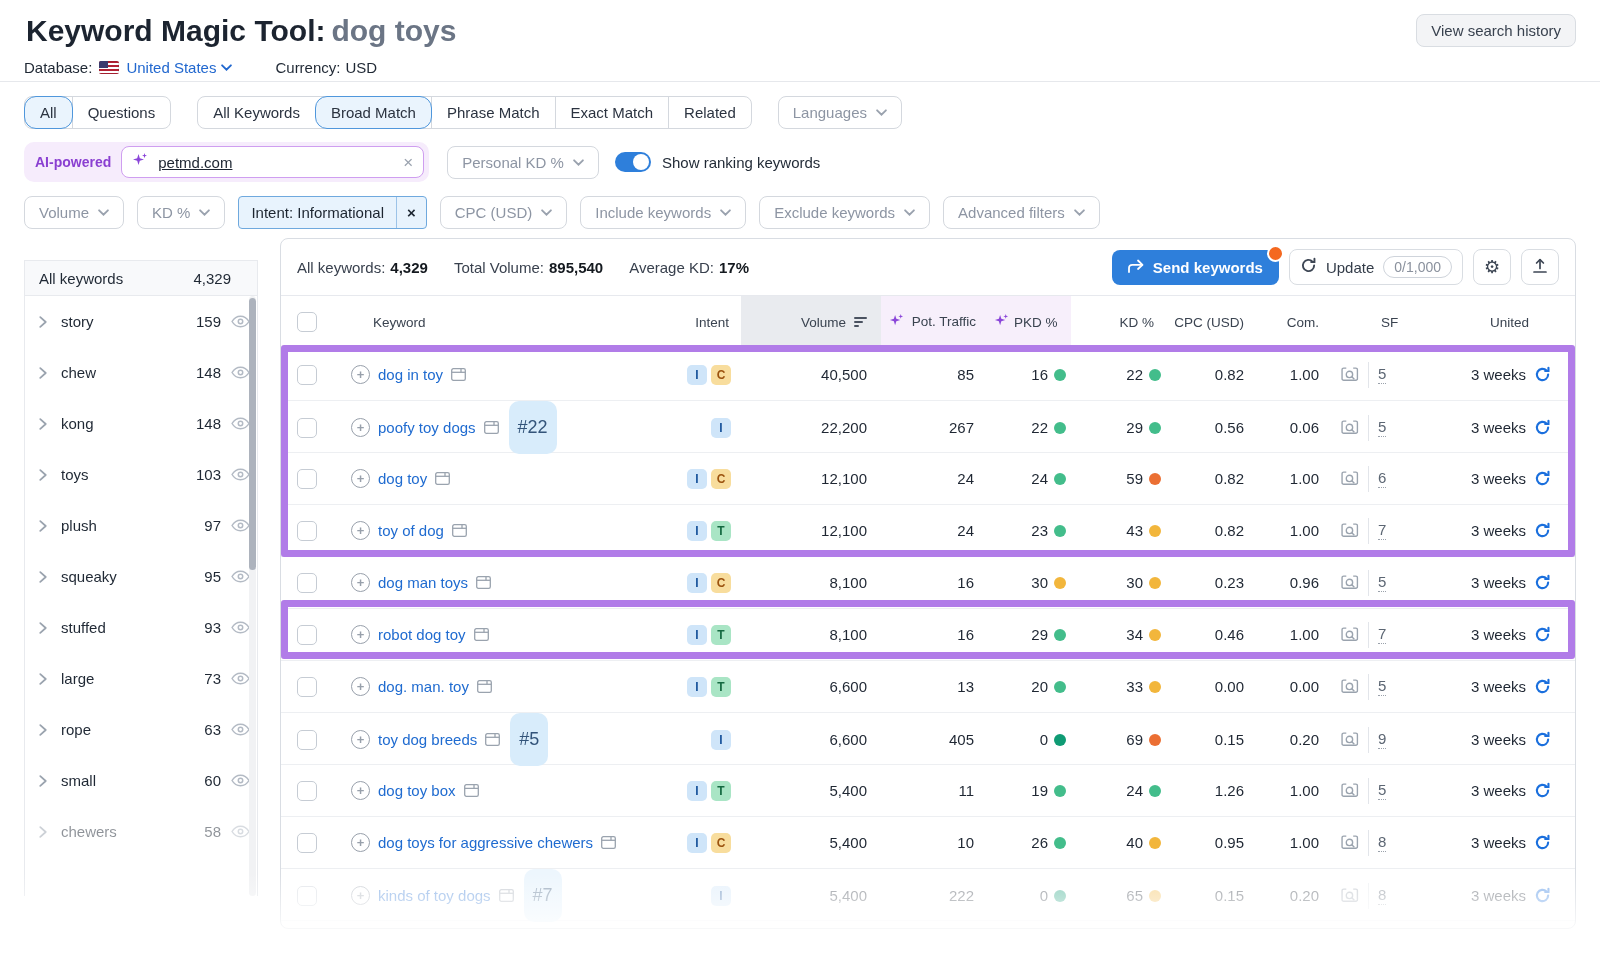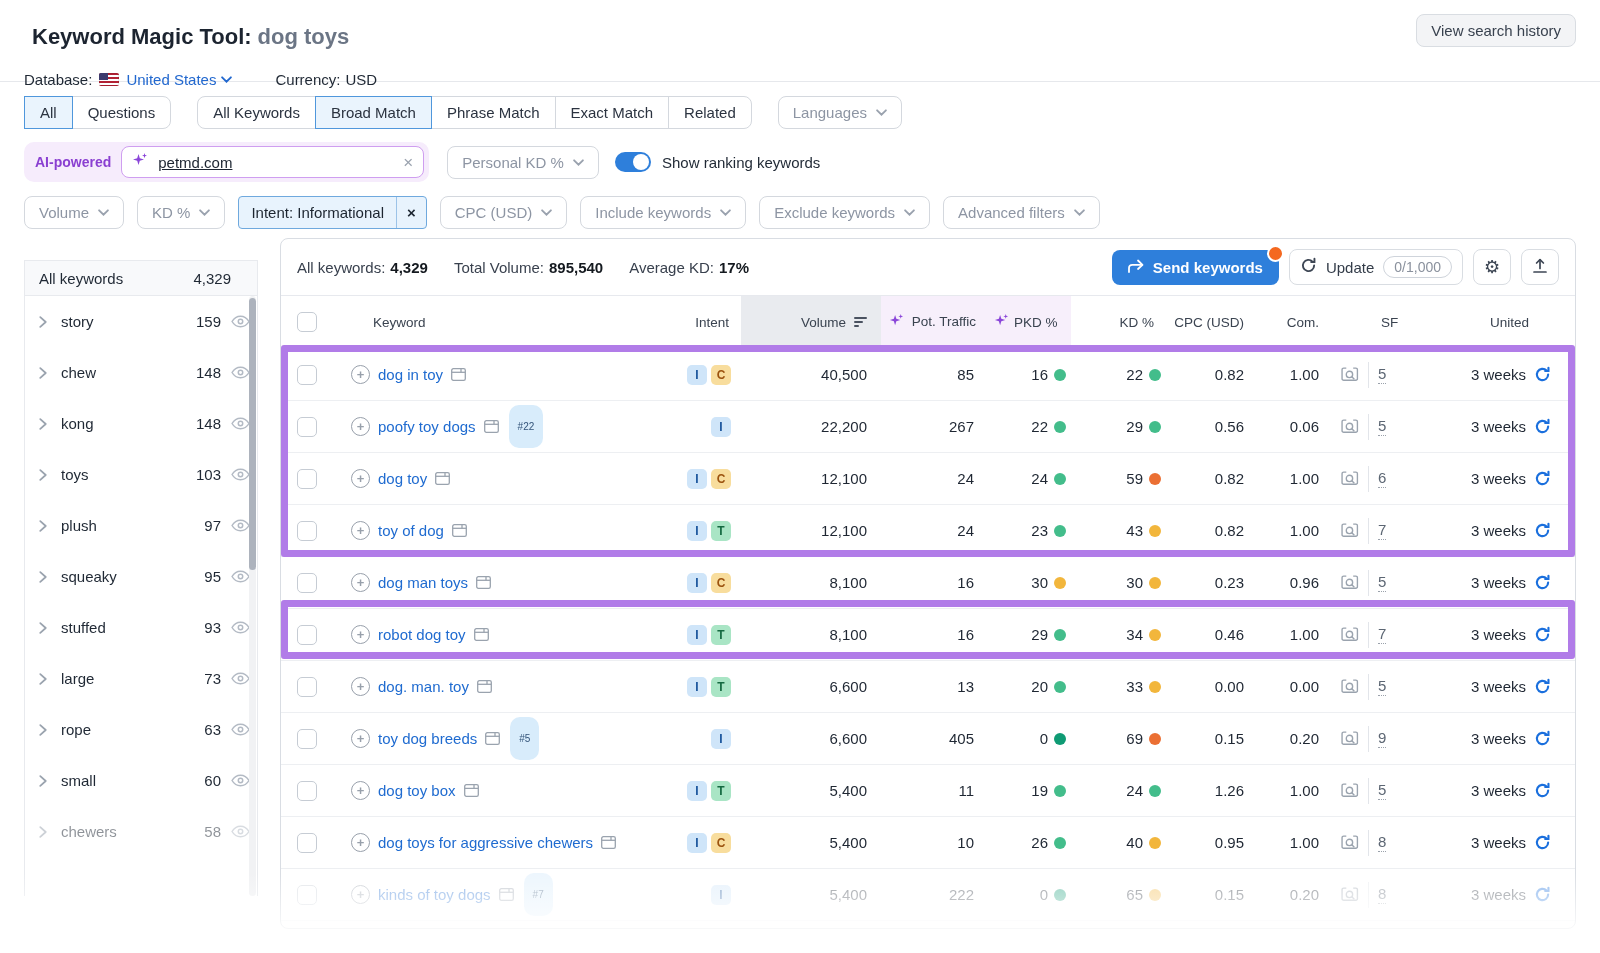--- a/index.html
+++ b/index.html
@@ -2,42 +2,42 @@
 <html><head>
 <meta charset="utf-8">
 <style>
   html,body{margin:0;padding:0;}
   body{font-family:"Liberation Sans","DejaVu Sans",sans-serif;background:#fff;}
   .viewport{position:relative;width:1600px;height:953px;overflow:hidden;background:#fff;color:#222b38;}
 
   
   header{padding:14px 24px 0 24px;border-bottom:1px solid #e6e8ec;height:82px;box-sizing:border-box;}
   .title-row{display:flex;justify-content:space-between;align-items:flex-start;}
-  h1{margin:8px;font-size:22px;line-height:30px;font-weight:700;color:#1c2430;}
+  h1{margin:2px;font-size:30px;line-height:30px;font-weight:700;color:#1c2430;}
   .t-query{color:#6b7585;font-weight:600;margin-left:6px;}
   .ghost-btn{display:inline-flex;align-items:center;gap:8px;background:#f3f4f6;border:1px solid #d9dde2;border-radius:8px;
     padding:7px 14px;font-size:15px;color:#39424f;font-family:inherit;cursor:pointer;}
   .db-row{display:flex;align-items:center;gap:7px;margin-top:11px;font-size:15px;color:#1f2834;}
   .flag{position:relative;width:20px;height:13px;display:inline-block;border-radius:2px;overflow:hidden;
     background:repeating-linear-gradient(#b22234 0 2px,#fff 2px 4px);box-shadow:0 0 0 1px rgba(0,0,0,.08) inset;}
   .canton{position:absolute;left:0;top:0;width:9px;height:7px;background:#3c3b6e;}
   .db-link{display:inline-flex;align-items:center;gap:5px;color:#2268cf;cursor:pointer;text-decoration:none;}
   .currency{margin-left:36px;display:inline-flex;gap:5px;}
   .chev{display:inline-flex;align-items:center;color:#6d7684;}
   .chev.blue{color:#2268cf;}
   .chev.muted{color:#9aa2ae;}
 
   
   .tabs-row{display:flex;align-items:center;gap:26px;margin:14px 24px 0 24px;}
   .seg-group{display:inline-flex;border:1px solid #d4d8de;border-radius:8px;background:#fff;}
   .seg{position:relative;border:1px solid transparent;border-left:1px solid #d4d8de;background:transparent;
     padding:7px 15px;font-size:15px;color:#2b3340;font-family:inherit;cursor:pointer;margin:-1px 0 -1px -1px;border-radius:0;}
   .seg:first-child{border-left:1px solid transparent;border-top-left-radius:8px;border-bottom-left-radius:8px;}
   .seg:last-child{border-top-right-radius:8px;border-bottom-right-radius:8px;margin-right:-1px;}
-  .seg.active{background:#eaf4fd;border:1px solid #4f97dc !important;border-radius:0;z-index:1;}
+  .seg.active{background:#eaf4fd;border:1px solid #4f97dc !important;border-radius:12px;z-index:1;}
   .drop-btn{display:inline-flex;align-items:center;gap:9px;background:#fff;border:1px solid #d4d8de;border-radius:8px;
     padding:7px 14px;font-size:15px;color:#8d95a3;font-family:inherit;cursor:pointer;}
 
   
   .search-row{display:flex;align-items:center;gap:18px;margin:13px 24px 0 24px;}
   .ai-wrap{display:flex;align-items:center;background:#f6ecfc;border-radius:10px;padding:4px 5px 4px 11px;gap:10px;}
   .ai-label{color:#8a3fd1;font-size:14px;font-weight:600;}
   .ai-input-box{display:flex;align-items:center;gap:8px;background:#fff;border:1px solid #cf9ef0;border-radius:8px;
     padding:5px 10px;width:281px;}
   .ai-input{border:none;outline:none;flex:1;font-size:15px;color:#1c2430;font-family:inherit;background:transparent;text-decoration:underline;}
@@ -105,21 +105,21 @@
 
   .tbody{position:relative;}
   .trow{height:51px;border-bottom:1px solid #edeff2;font-size:15px;color:#1f2733;}
   .trow.faded{opacity:.45;}
   .cell{display:flex;align-items:center;}
   .c-kw{gap:8px;padding-left:4px;overflow:visible;white-space:nowrap;}
   .plus{display:inline-flex;align-items:center;justify-content:center;width:17px;height:17px;border:1.5px solid #98a0ab;
     border-radius:50%;color:#98a0ab;font-size:13px;font-weight:600;flex:none;cursor:pointer;line-height:1;}
   .kw{color:#1f6bd0;text-decoration:none;cursor:pointer;}
   .mini{display:inline-flex;cursor:pointer;}
-  .rank{background:#d8ecfb;color:#33547a;font-size:10px;border-radius:10px;padding:16px 9px;margin-left:2px;}
+  .rank{background:#d8ecfb;color:#33547a;font-size:18px;border-radius:10px;padding:16px 9px;margin-left:2px;}
   .c-intent{justify-content:flex-end;gap:4px;padding-right:10px;}
   .ib{display:inline-flex;align-items:center;justify-content:center;width:20px;height:20px;border-radius:5px;
     font-size:12px;font-weight:700;}
   .num{justify-content:flex-end;gap:6px;padding-right:12px;}
   .num.vol{padding-right:14px;}
   .num.tight{padding-right:5px;}
   .dot{width:12px;height:12px;border-radius:50%;display:inline-block;flex:none;}
   .c-sf{padding-left:10px;gap:9px;}
   .vsep{width:1px;height:26px;background:#e2e5ea;display:inline-block;}
   .sf-num{color:#5c6673;border-bottom:1px dotted #9aa1ab;padding-bottom:1px;cursor:pointer;}

